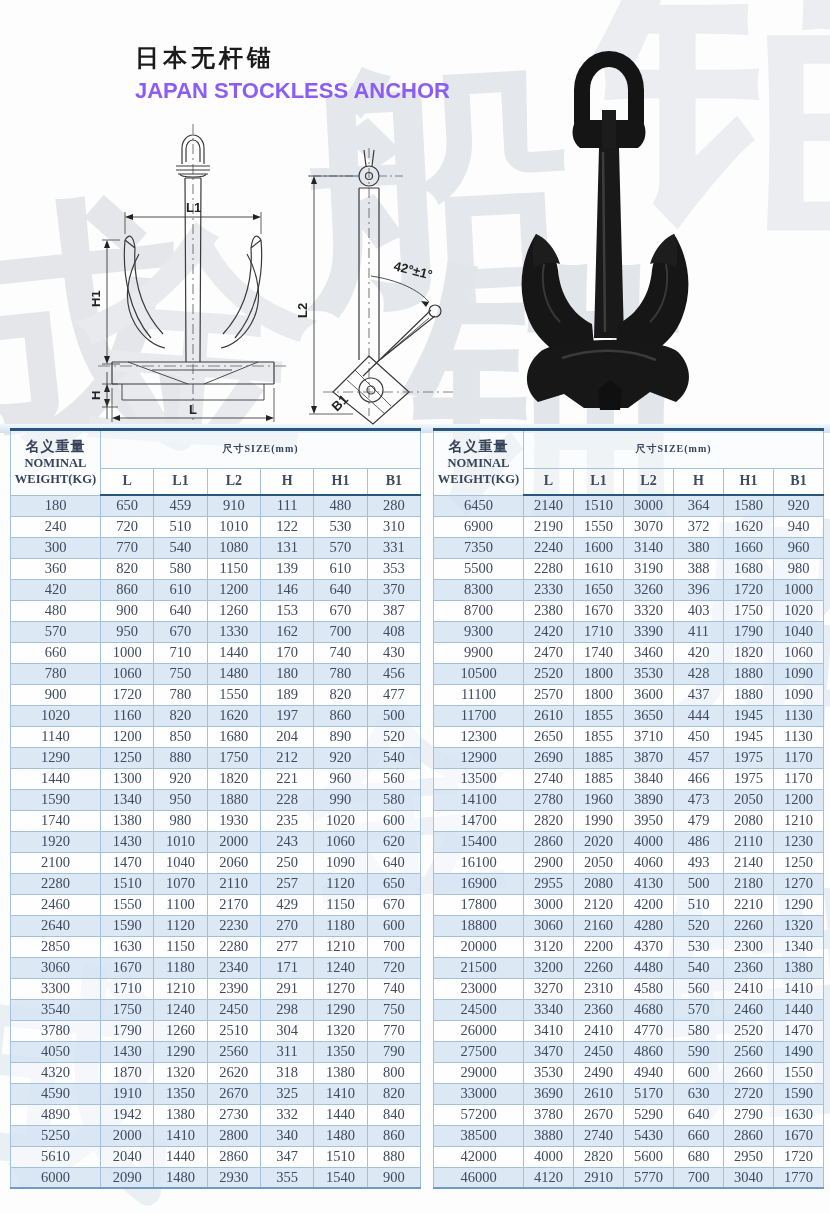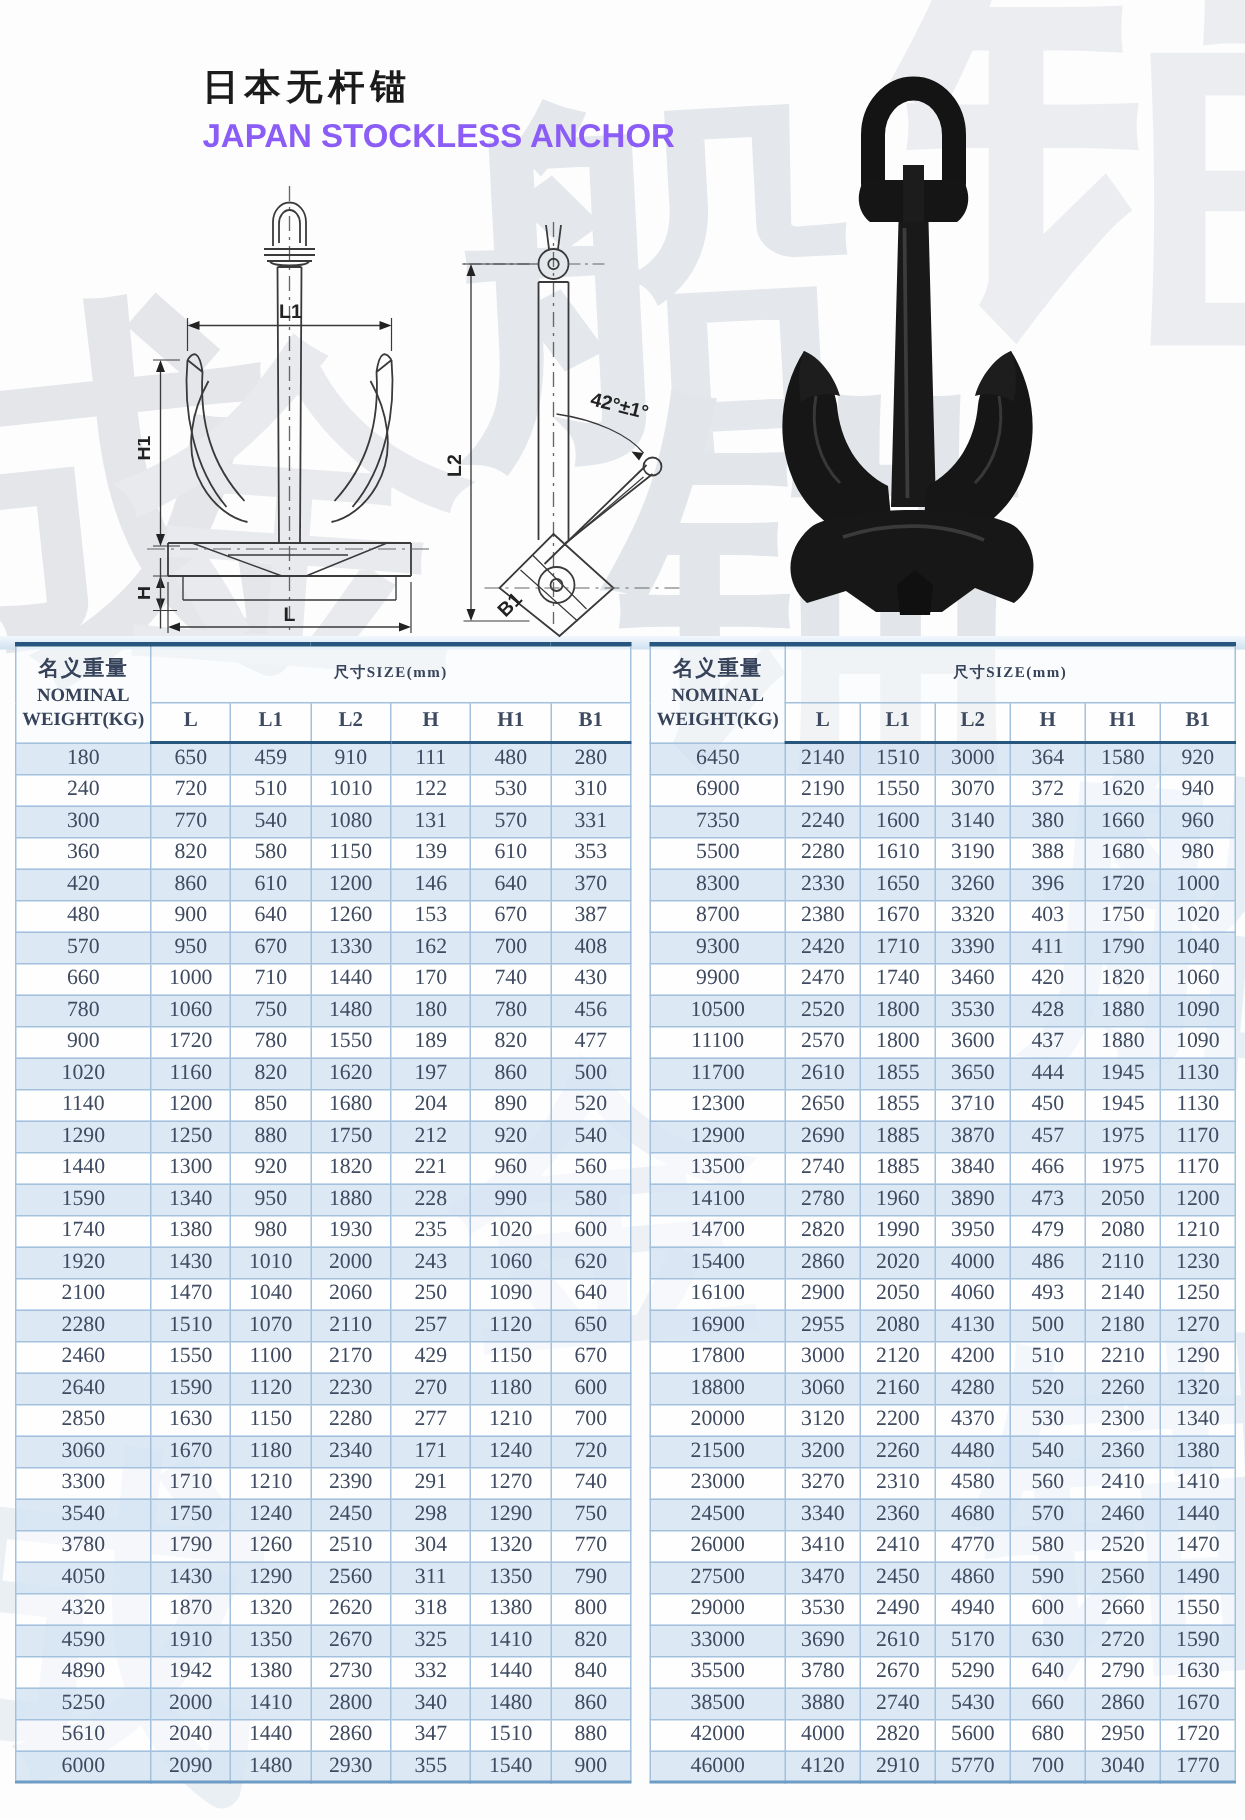--- a/index.html
+++ b/index.html
@@ -790,21 +790,21 @@
         <tr>
           <td>33000</td>
           <td>3690</td>
           <td>2610</td>
           <td>5170</td>
           <td>630</td>
           <td>2720</td>
           <td>1590</td>
         </tr>
         <tr>
-          <td>35500</td>
+          <td>57200</td>
           <td>3780</td>
           <td>2670</td>
           <td>5290</td>
           <td>640</td>
           <td>2790</td>
           <td>1630</td>
         </tr>
         <tr>
           <td>38500</td>
           <td>3880</td>

